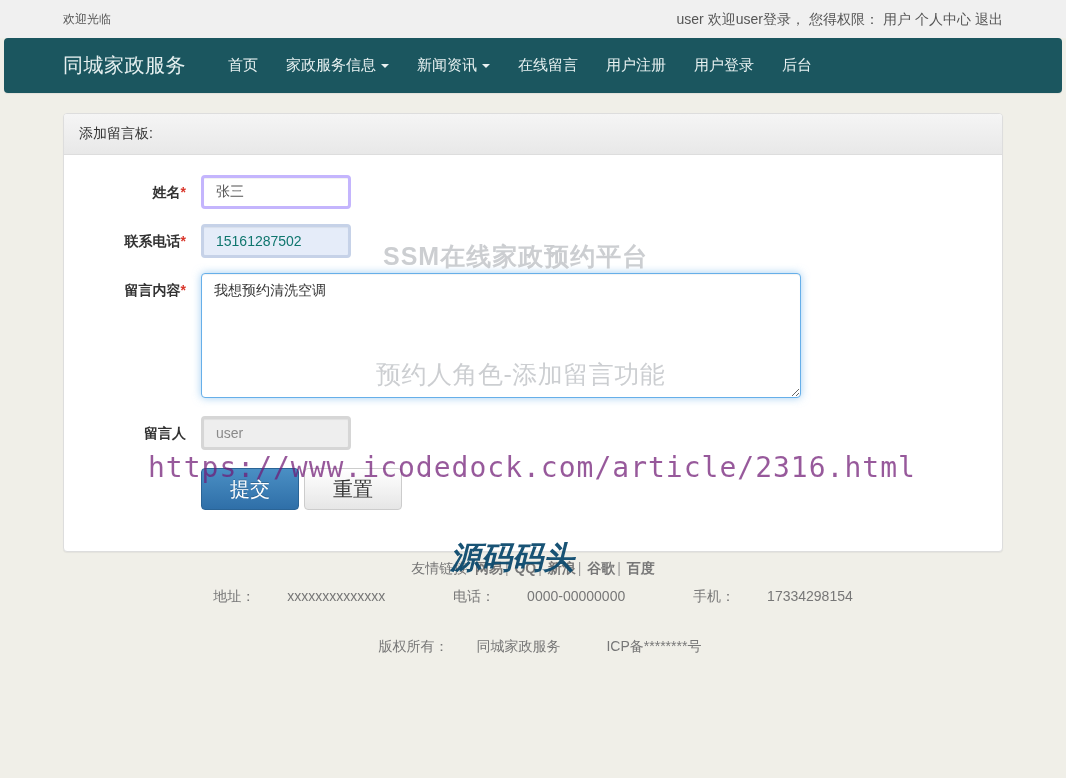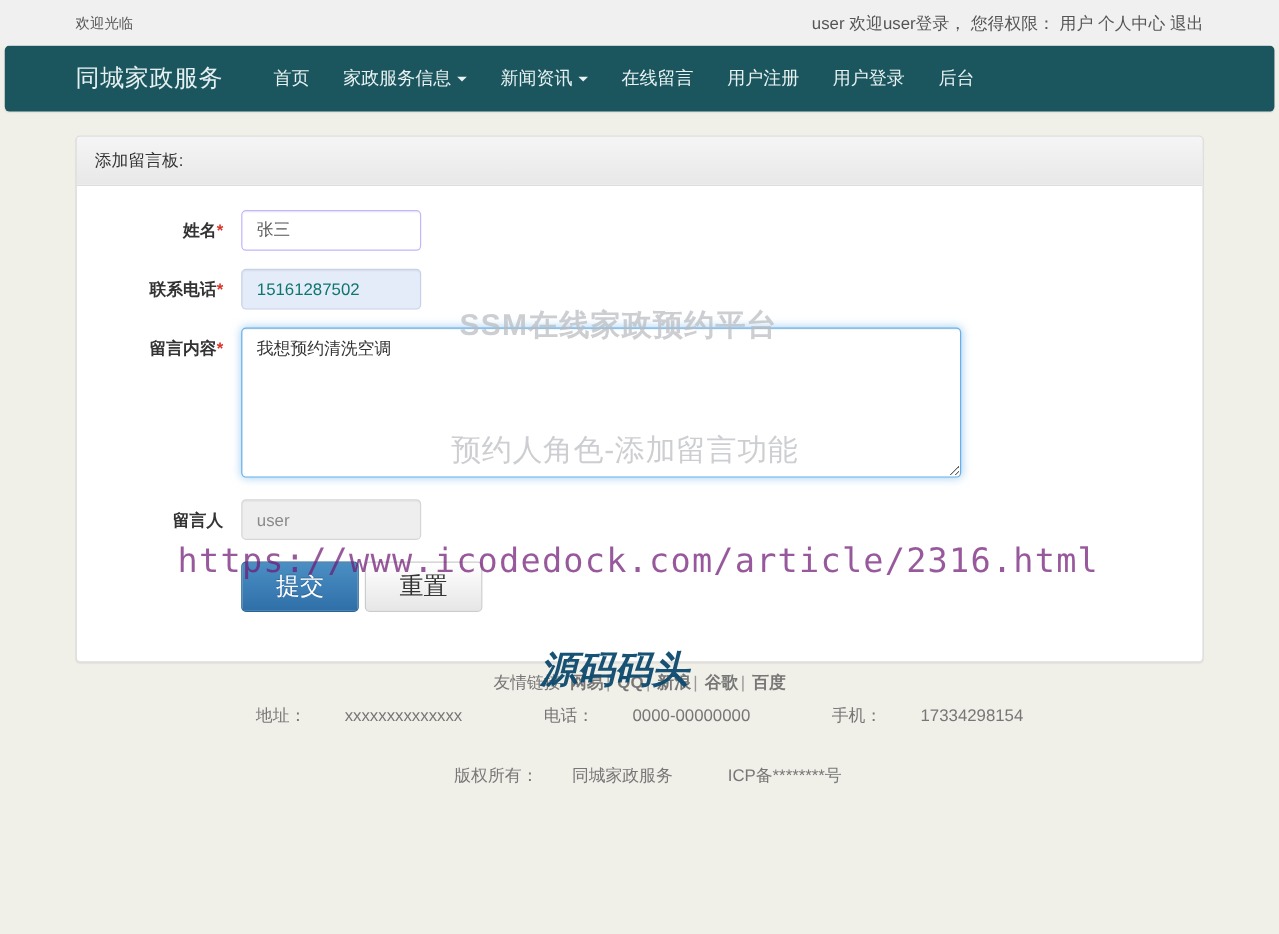--- a/index.html
+++ b/index.html
@@ -116,21 +116,21 @@
   .field-col { flex: 1; }
 
   .txt {
     width: 150px;
     height: 34px;
     padding: 6px 12px;
     font-size: 14px;
     font-family: "Liberation Sans", "DejaVu Sans", sans-serif;
     color: #555;
     background: #fff;
-    border: 1px solid #c4b5fd;
+    border: 3px solid #c4b5fd;
     border-radius: 4px;
     box-shadow: inset 0 1px 1px rgba(0,0,0,.06);
     outline: none;
   }
   .txt.autofill {
     background: #e5ecf9;
     border-color: #c6d2e8;
     color: #0f766e;
   }
   .txt.disabled {
@@ -195,21 +195,21 @@
   
   .wm {
     position: absolute;
     color: #b9bcc0;
     opacity: .72;
     pointer-events: none;
     white-space: nowrap;
     user-select: none;
   }
   .wm-title {
-    left: 383px; top: 254px;
+    left: 383px; top: 240px;
     font-size: 25px;
     font-weight: bold;
     letter-spacing: 1px;
     text-align: center;
   }
   .wm-sub {
     left: 376px; top: 358px;
     font-size: 25px;
     letter-spacing: .5px;
   }

